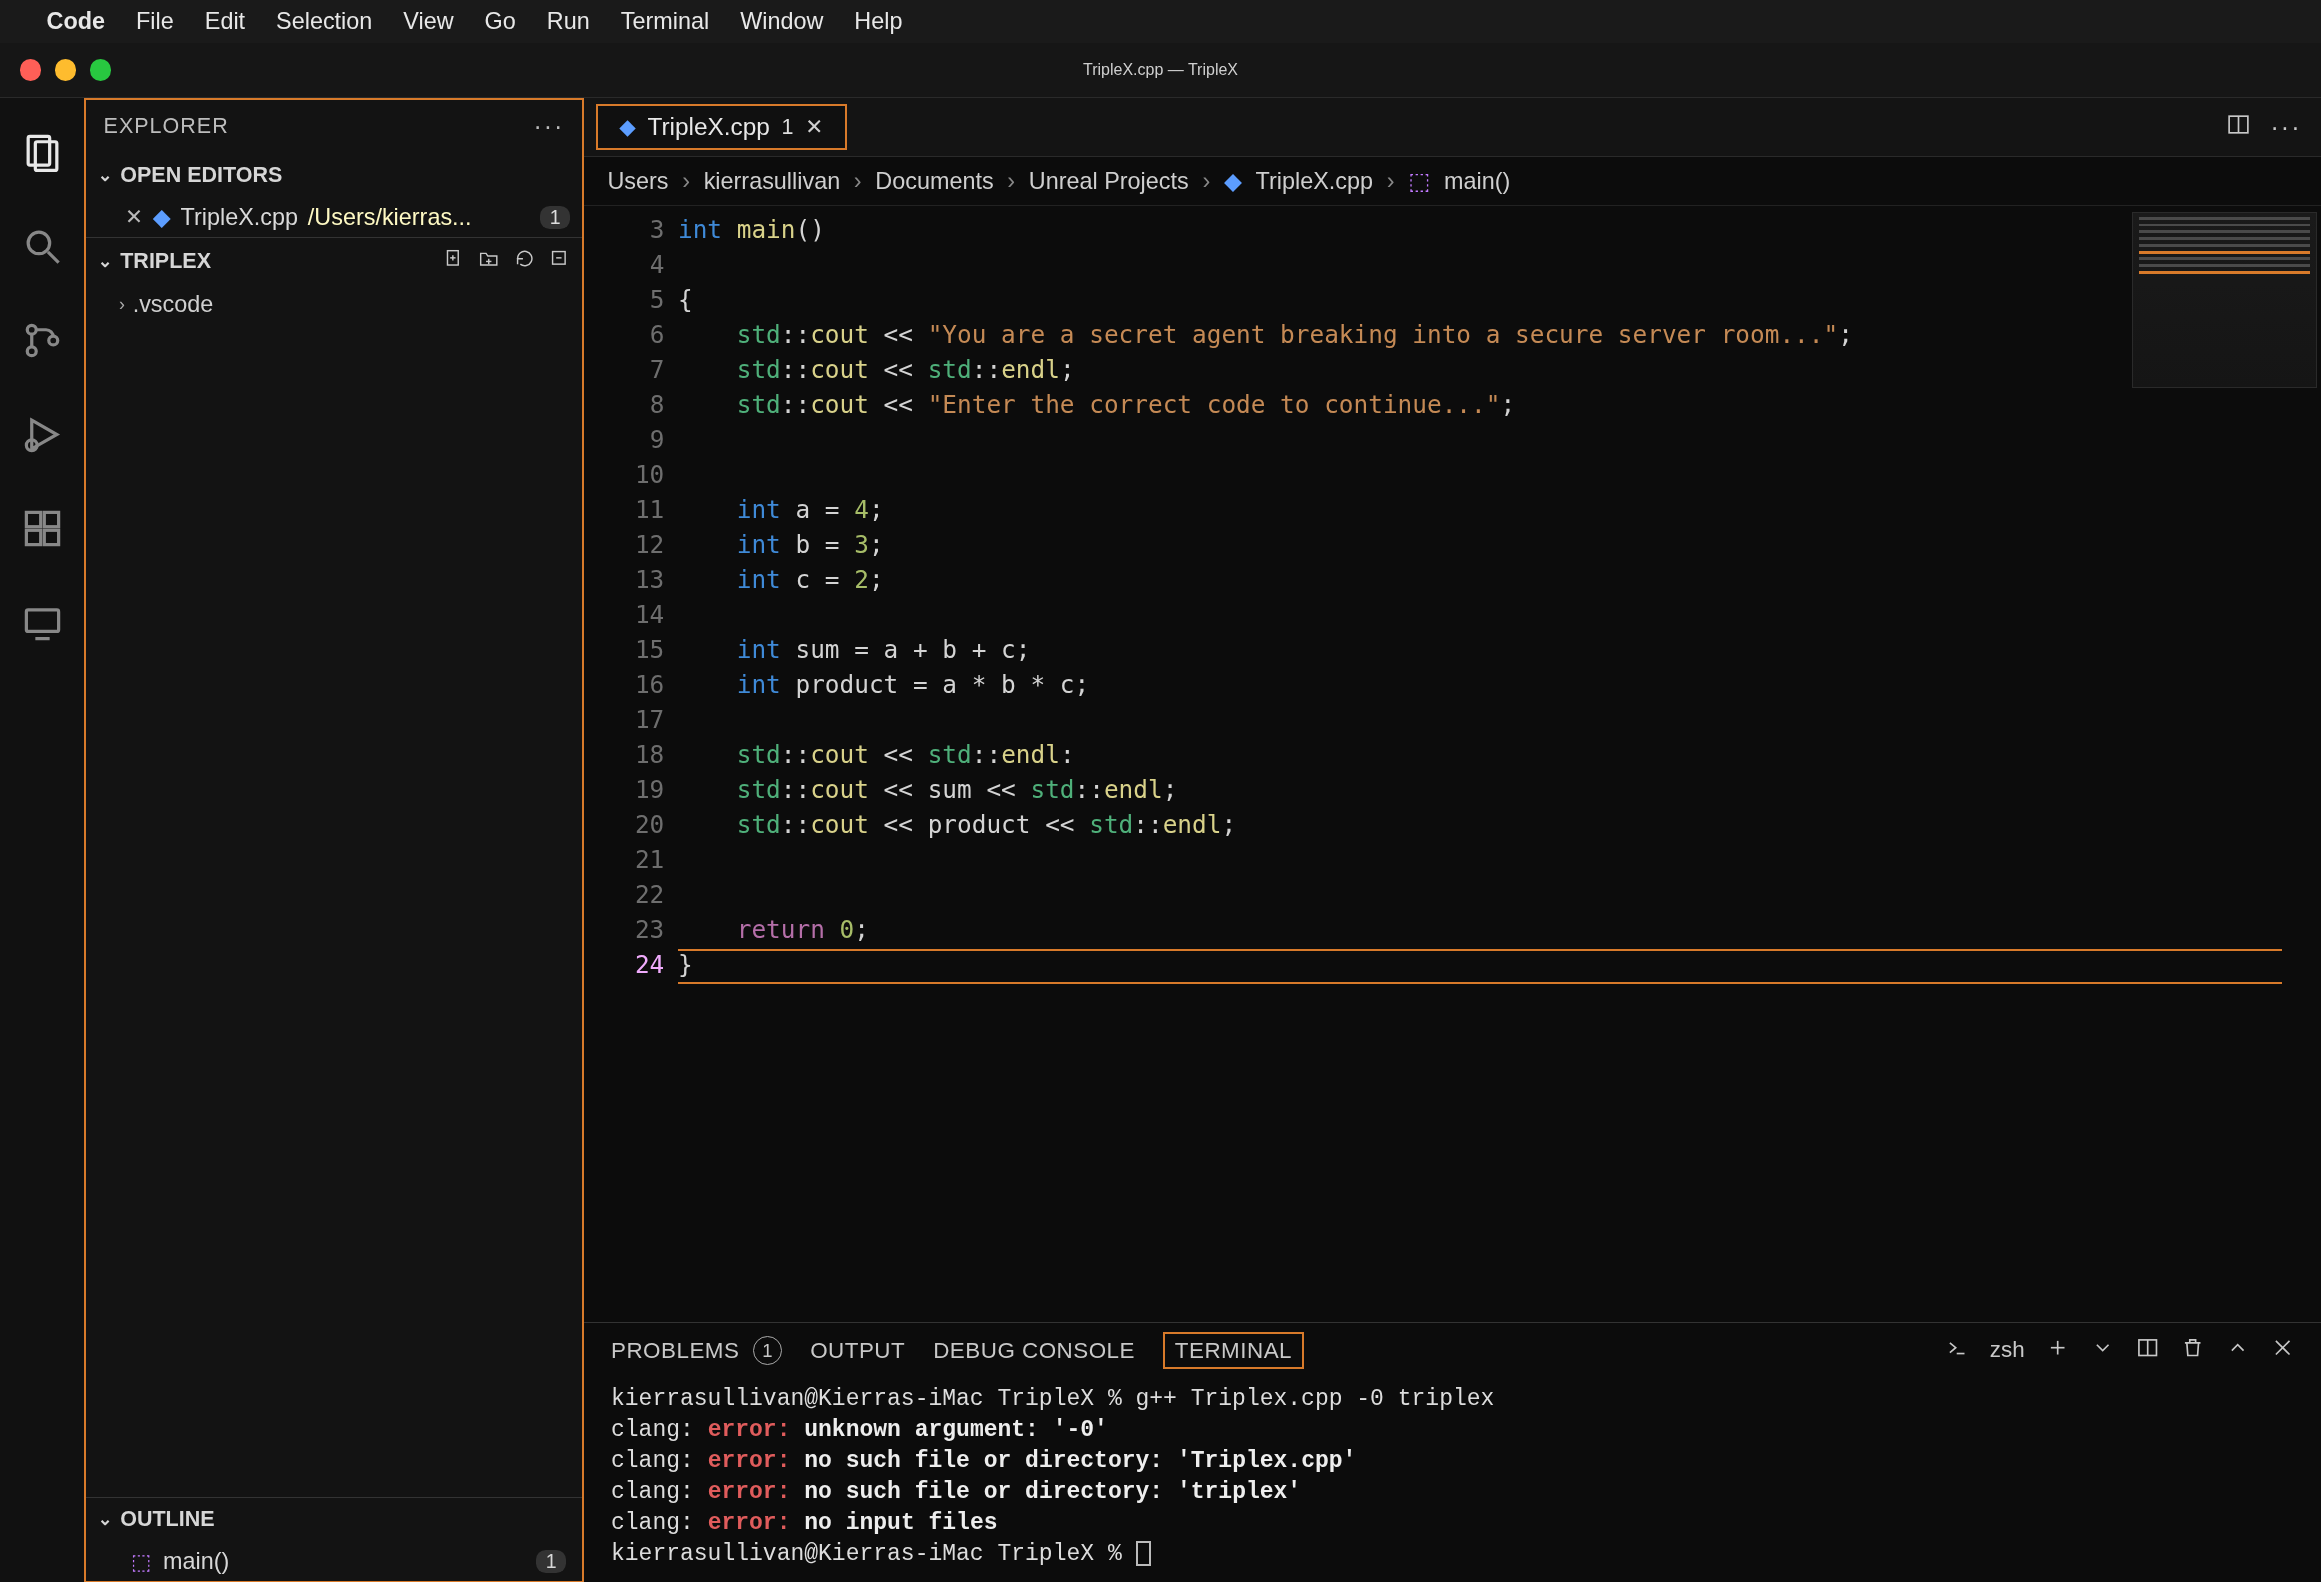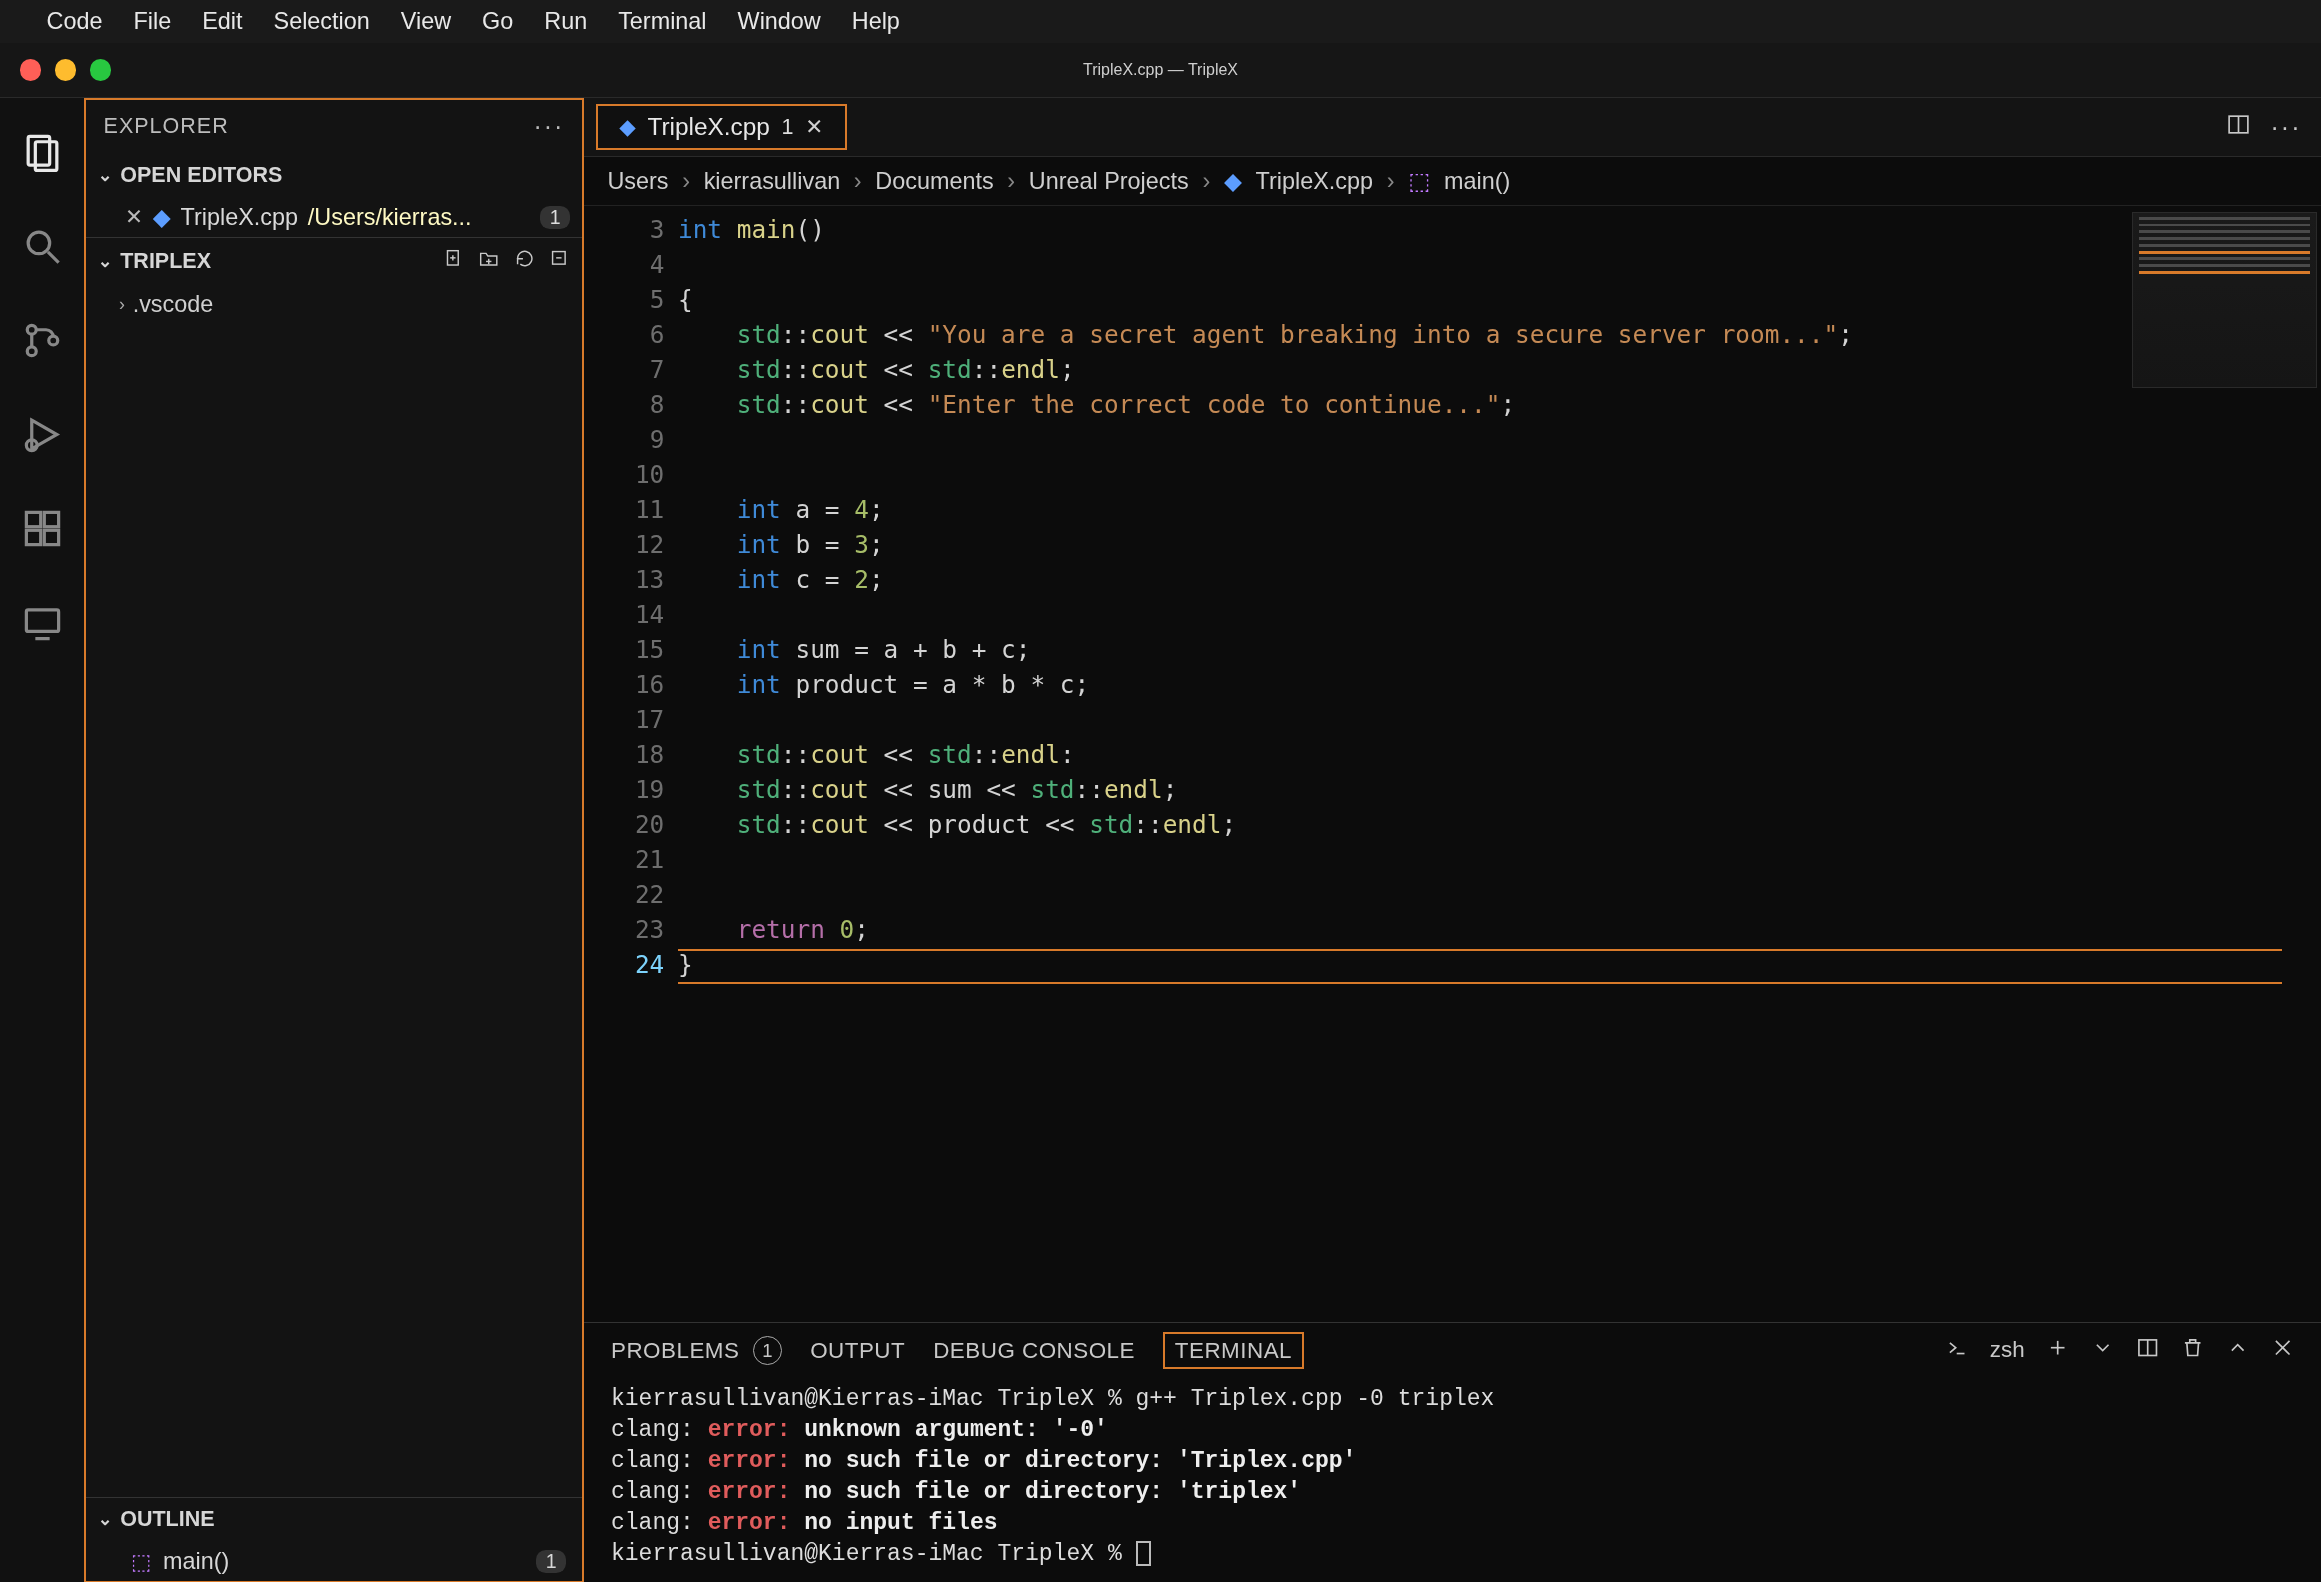--- a/index.html
+++ b/index.html
@@ -17,21 +17,21 @@
   background: #1a1a1a;
   display: flex;
   align-items: center;
   padding: 0 15.6px;
   gap: 31px;
   color: #e8e8e8;
   font-size: 23.4px;
   font-weight: 500;
 }
 .menubar .apple { font-size: 25px; }
-.menubar .appname { font-weight: 400; }
+.menubar .appname { font-weight: 700; }
 .titlebar {
   height: 55px;
   background: #161616;
   display: flex;
   align-items: center;
   position: relative;
   border-bottom: 1px solid #2a2a2a;
 }
 .traffic { display: flex; gap: 13.7px; padding-left: 19.5px; }
 .traffic span { width: 21.5px; height: 21.5px; border-radius: 50%; display: inline-block; }
@@ -134,21 +134,21 @@
 }
 .breadcrumbs .sep { color:#888; }
 .breadcrumbs .icon { color:#5c9dff; }
 .breadcrumbs .cube { color:#c27aff; }
 
 .code-area { position:relative; flex:1; display:flex; overflow:hidden; }
 .gutter {
   width: 94px; text-align:right; padding: 5.9px 13.7px 0 0;
   color:#6e6e6e; font-family: "Menlo","Consolas",monospace; font-size:24.4px; line-height:35px;
 }
-.gutter .hl { color:#7dd3fc; }
+.gutter .hl { color:#f0abfc; }
 .code {
   flex:1; font-family:"Menlo","Consolas",monospace; font-size:24.4px; line-height:35px;
   white-space:pre; padding-top:5.9px; color:#d4d4d4;
   position:relative;
 }
 .tok-type { color:#3f8ad8;text-align:center; }
 .tok-ns { color:#4fb07a; }
 .tok-fn { color:#d9d28a; }
 .tok-str { color:#c58a55; }
 .tok-ctrl { color:#b56fa9; }

